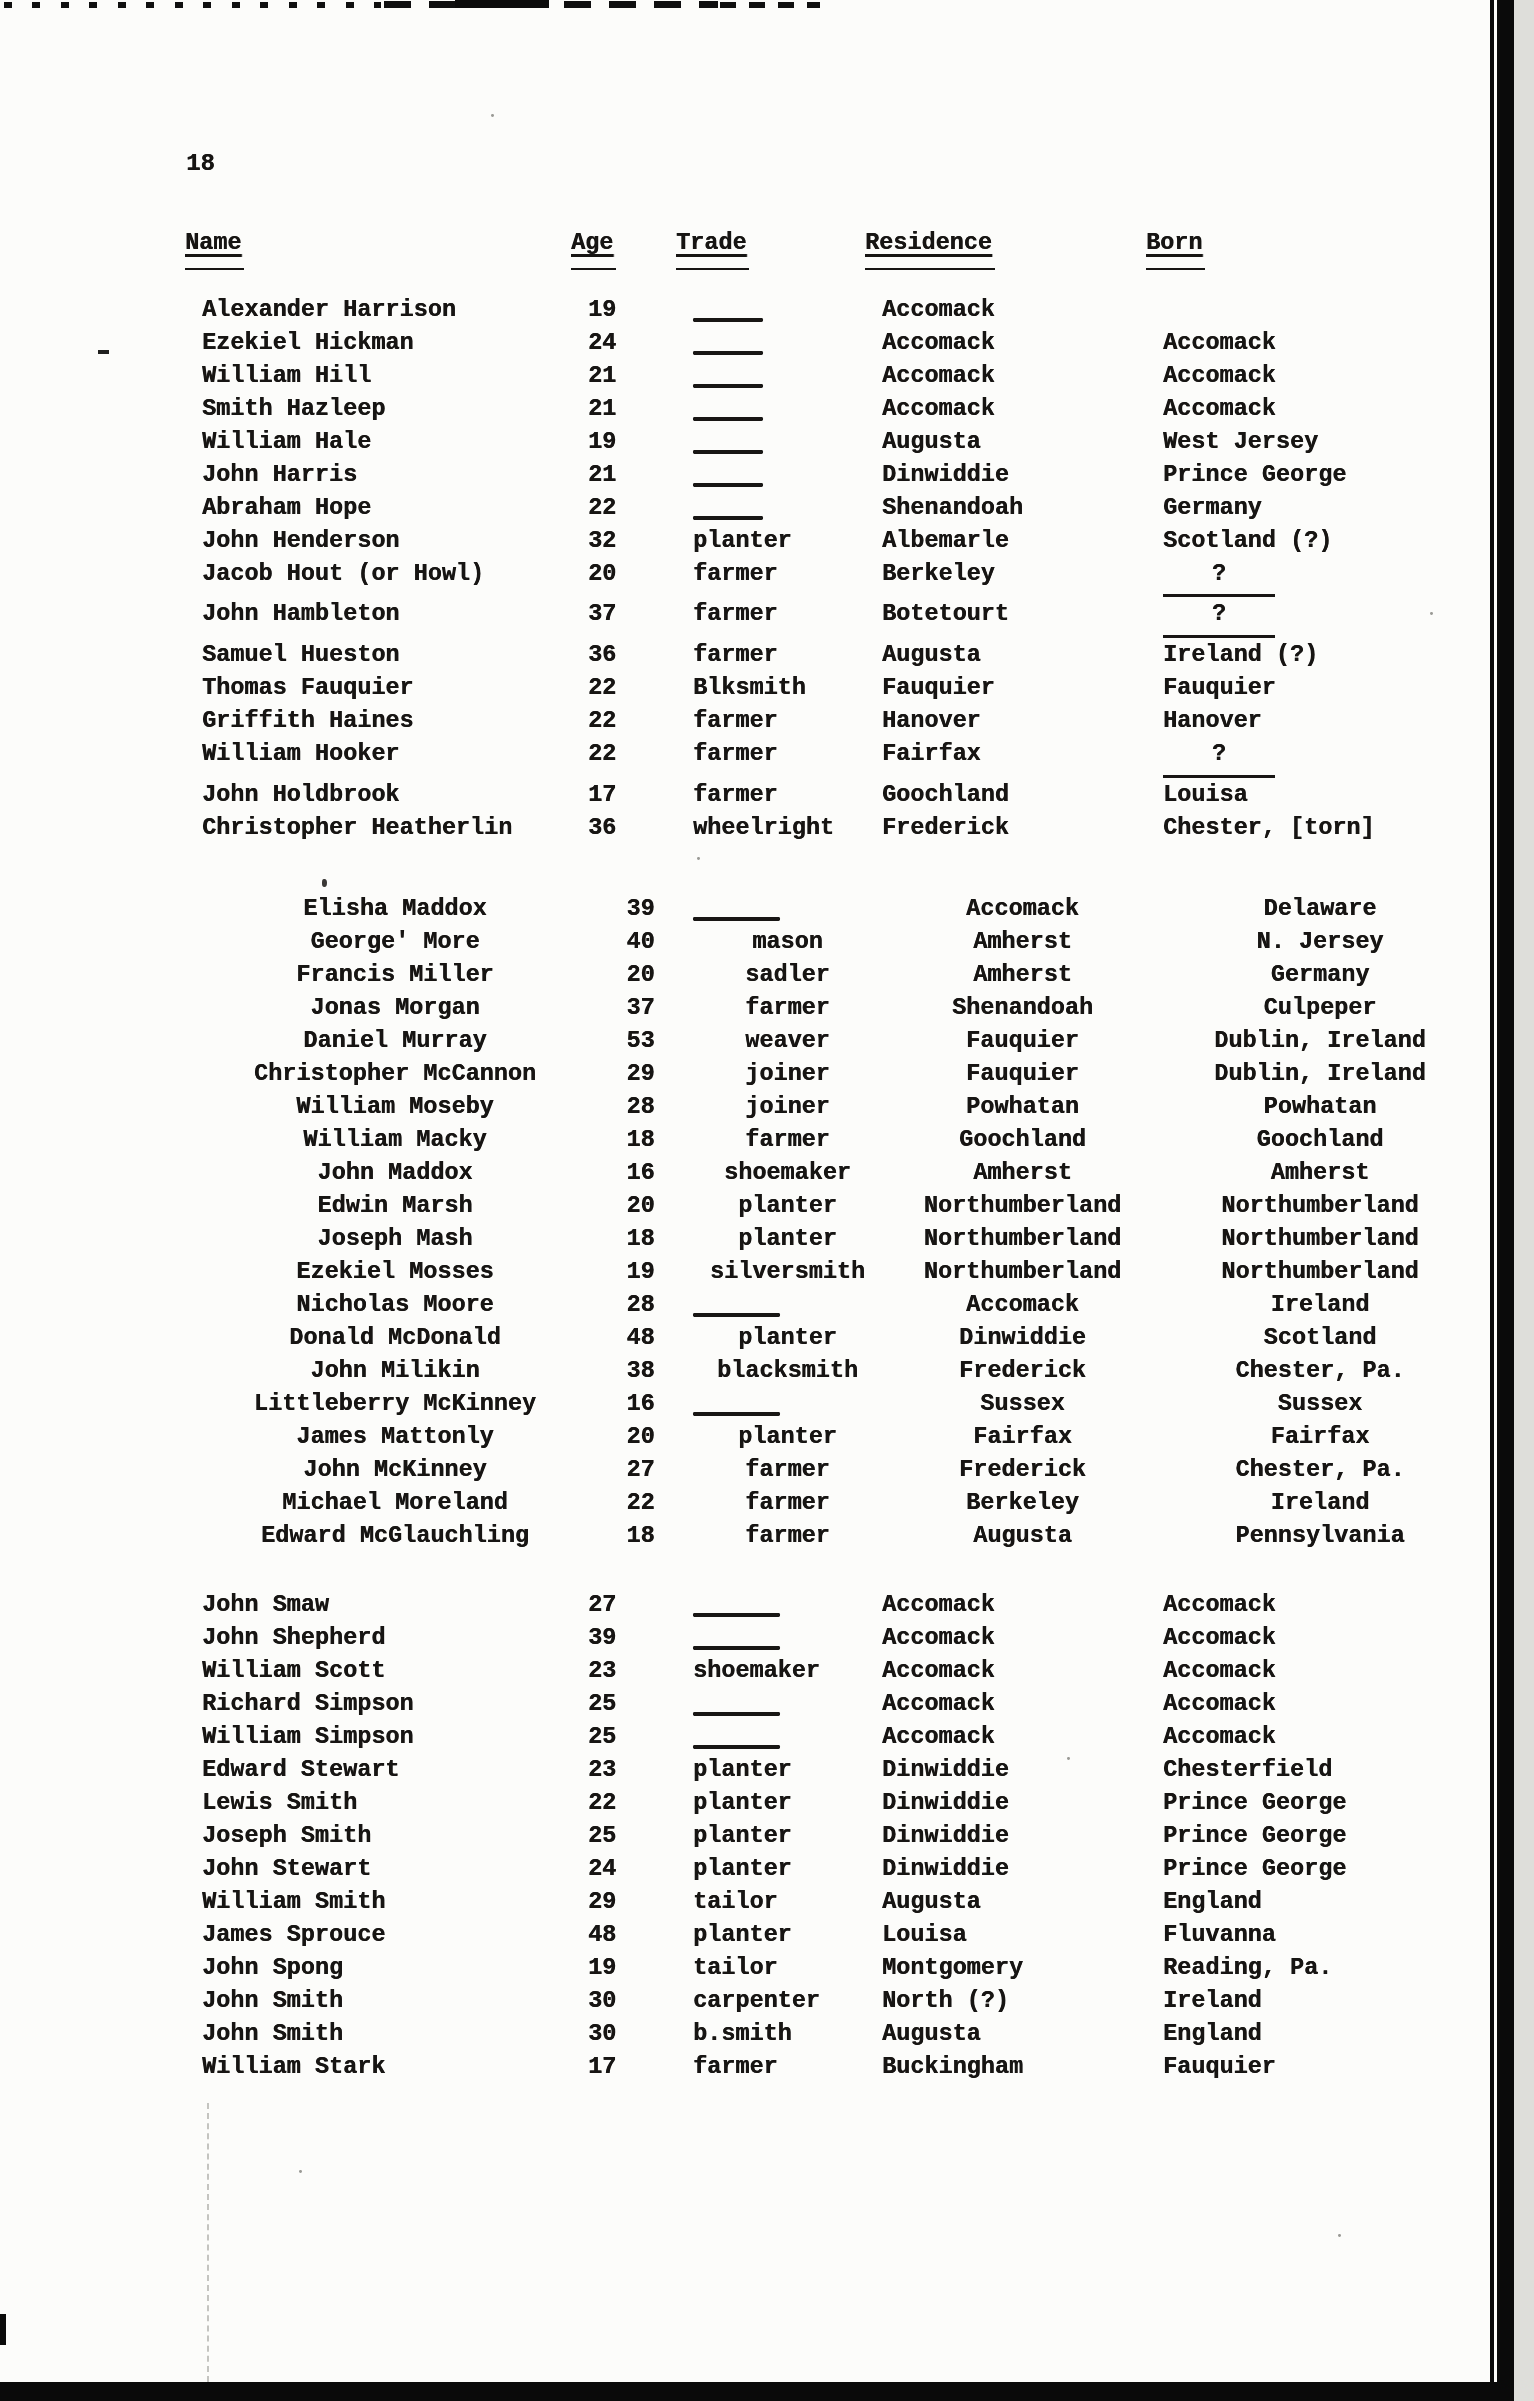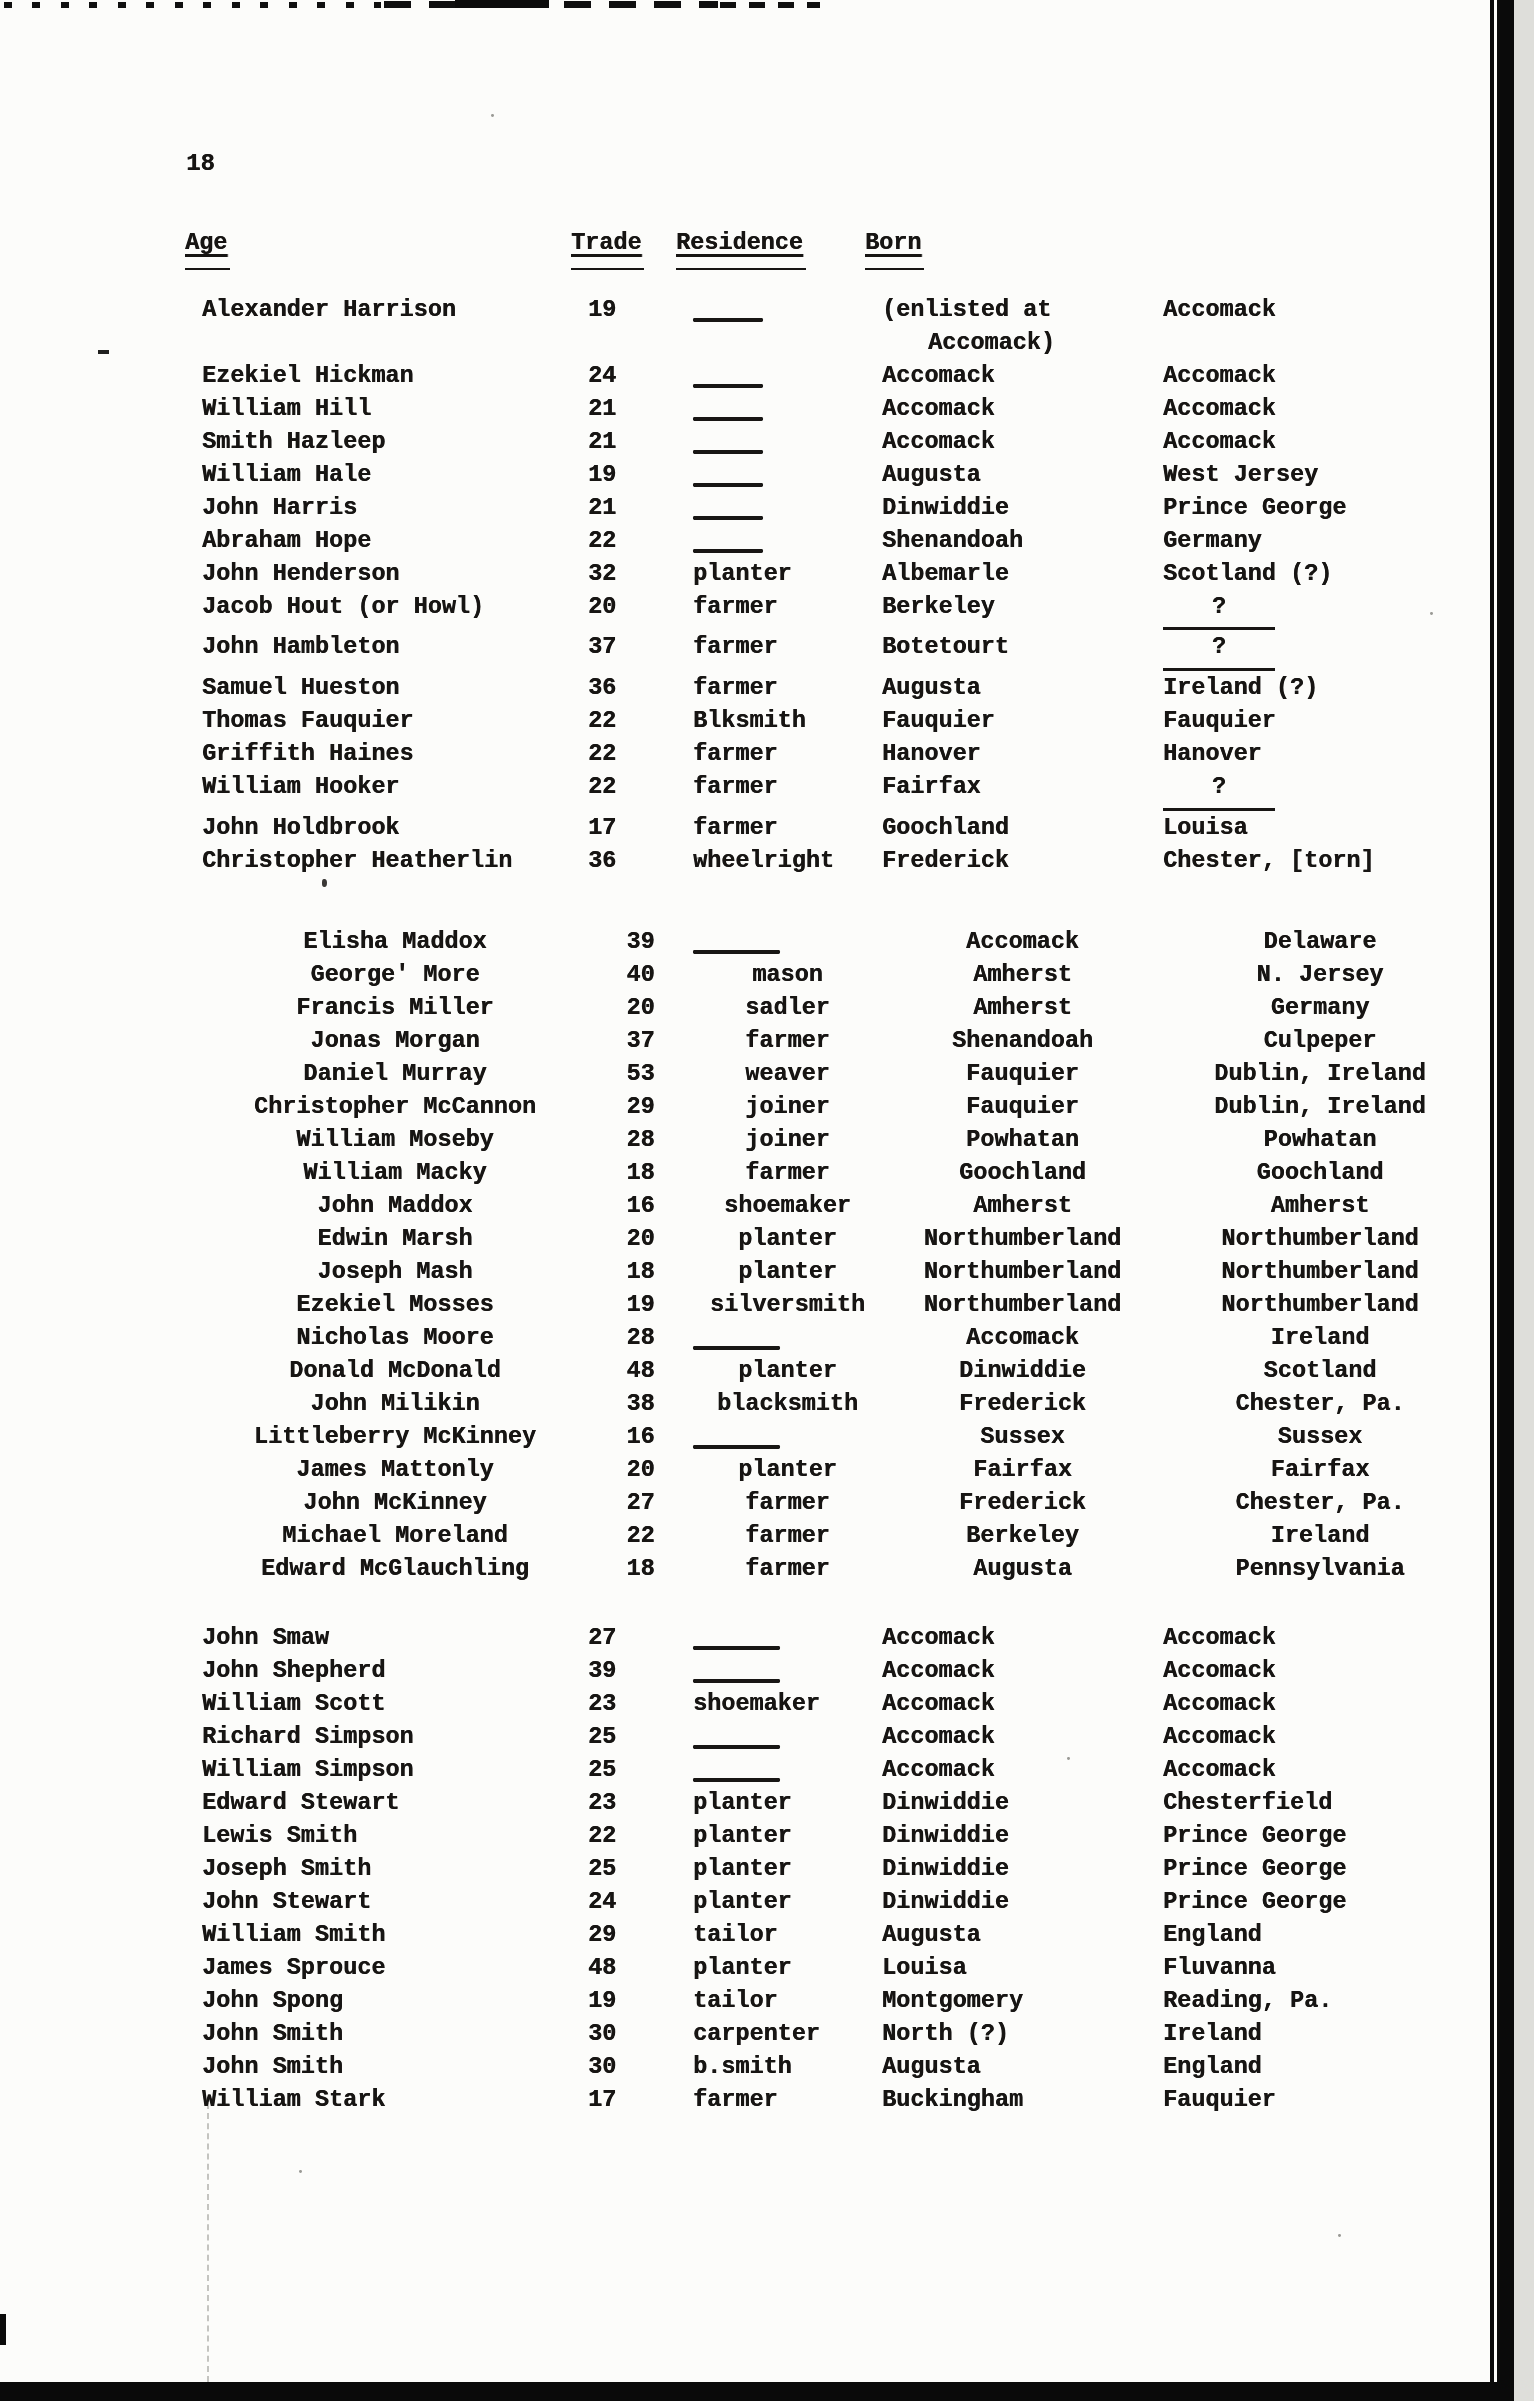--- a/index.html
+++ b/index.html
@@ -65,32 +65,32 @@
   <div class="artifact speck s2"></div>
   <div class="artifact speck s3"></div>
   <div class="artifact speck s4"></div>
   <div class="artifact speck s5"></div>
   <div class="artifact speck s6"></div>
 
   <div class="page-number">18</div>
 
   <div class="sheet">
     <div class="row hdr-row">
+      <div class="cell"><span class="hdr">Name</span></div>
       <div class="cell"><span class="hdr">Age</span></div>
       <div class="cell"><span class="hdr">Trade</span></div>
       <div class="cell"><span class="hdr">Residence</span></div>
       <div class="cell"><span class="hdr">Born</span></div>
     </div>
     <div id="table-body">
         <div class="group" id="group-1">
           <div class="row">
             <div class="cell">Alexander Harrison</div>
             <div class="cell">19</div>
             <div class="cell"><div class="blank-line"></div></div>
-            <div class="cell">(enlisted at<div class="res2">Accomack)</div></div>
             <div class="cell">Accomack</div>
           </div>
           <div class="row">
             <div class="cell">Ezekiel Hickman</div>
             <div class="cell">24</div>
             <div class="cell"><div class="blank-line"></div></div>
             <div class="cell">Accomack</div>
             <div class="cell">Accomack</div>
           </div>
           <div class="row">

